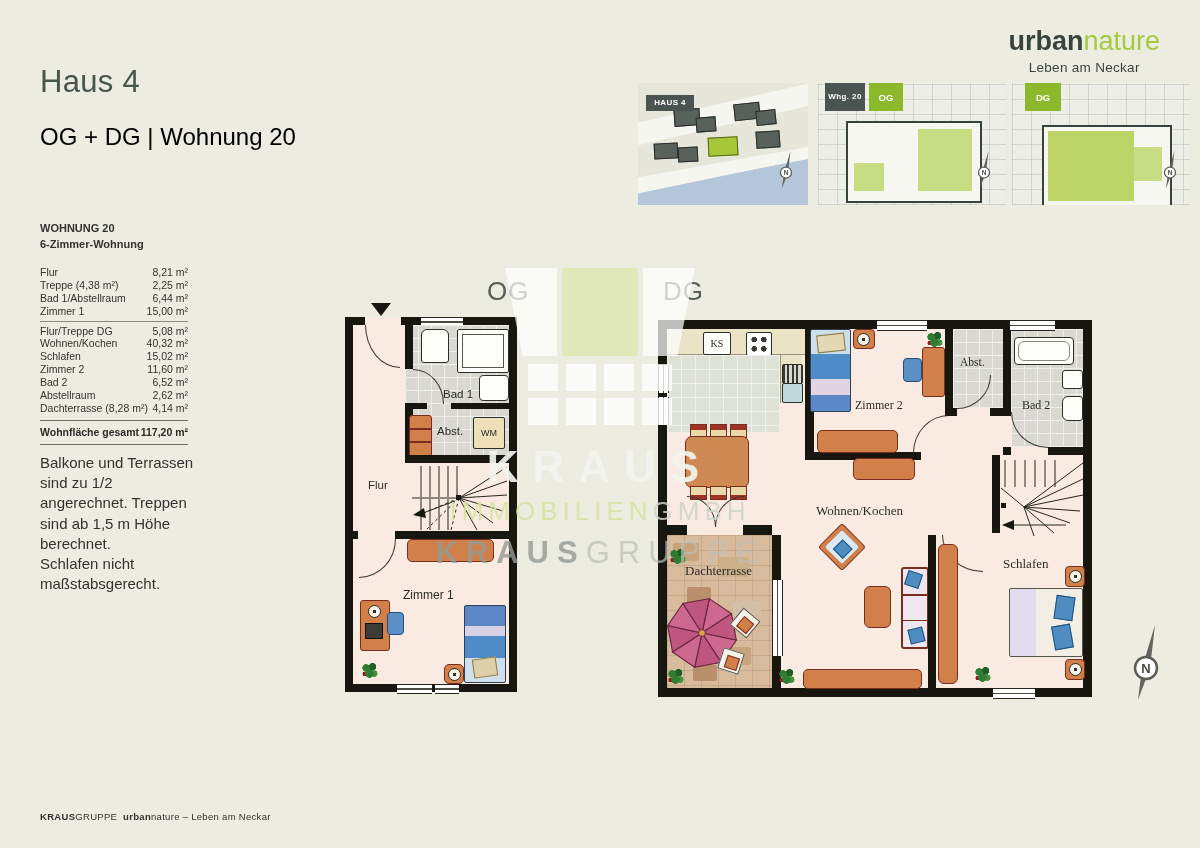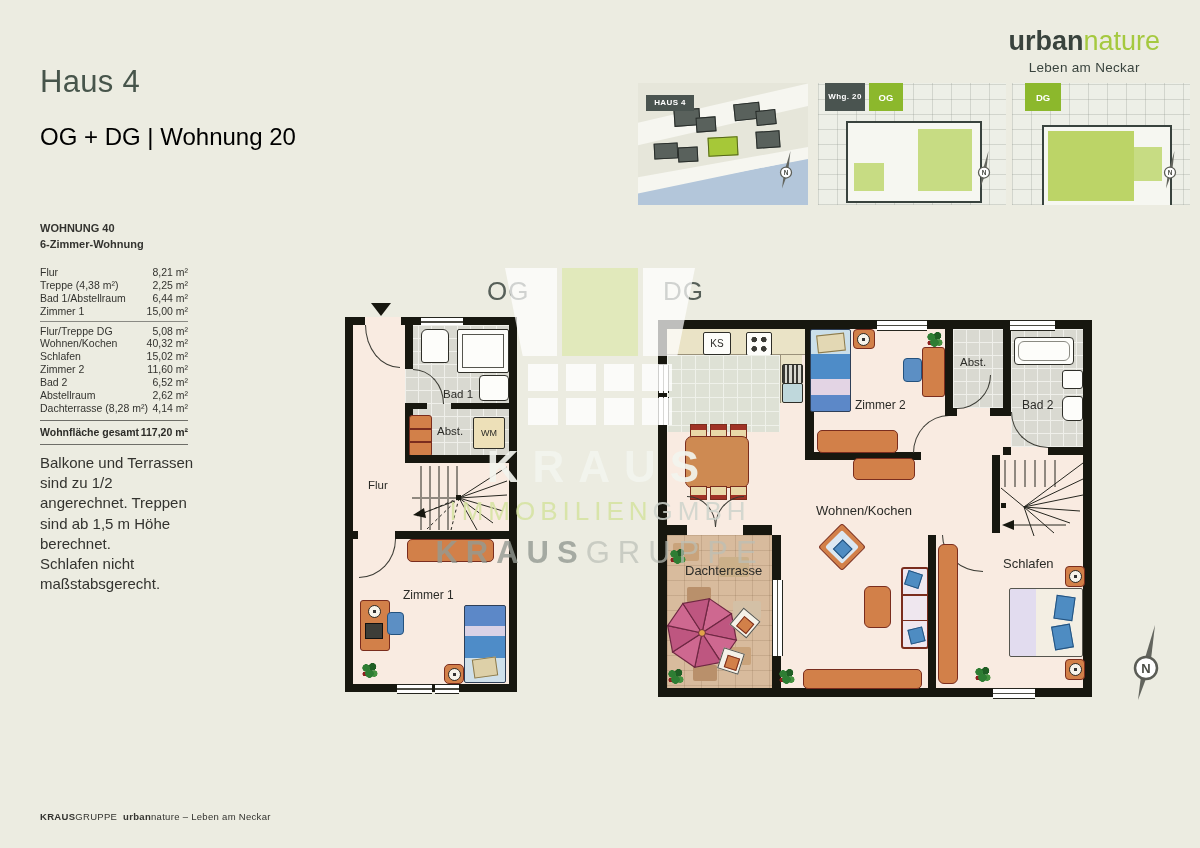--- a/index.html
+++ b/index.html
@@ -147,21 +147,21 @@
     <div class="badge-green" style="left:13px;top:0;width:36px;height:28px;">DG</div>
     <svg class="abs" style="left:148px;top:66px;" width="18" height="42" viewBox="0 0 36 82">
       <polygon points="29,3 16,46 24,46" fill="#63655E"></polygon>
         <polygon points="16,46 24,46 12,78" fill="#63655E"></polygon>
       <circle cx="20" cy="46" r="11" fill="#fff" stroke="#5b5d56" stroke-width="2.5"></circle>
       <text x="20" y="51" text-anchor="middle" font-size="13" font-weight="bold" fill="#4a4c45">N</text>
     </svg>
   </div>
 
   <div class="side">
-    <div class="tt">WOHNUNG 40</div>
+    <div class="tt">WOHNUNG 20</div>
     <div class="tt">6-Zimmer-Wohnung</div>
     <div class="rows">
       <div class="srow">
           <span>Flur</span>
           <span>8,21 m²</span>
         </div>
       <div class="srow">
           <span>Treppe (4,38 m²)</span>
           <span>2,25 m²</span>
         </div>
@@ -281,21 +281,21 @@
       <div style="position:absolute;left:8px;top:52px;width:22px;height:17px;background:#DDD0A8;border:1px solid #8a7a4e;transform:rotate(-8deg);"></div>
     </div>
     <div class="furn" style="left:99px;top:347px;width:18px;height:18px;border-radius:5px;">
         <div class="lampdot" style="left:2.5px;top:2.5px;"></div>
       </div>
     <div class="plant" style="left:16px;top:345px;"></div>
     <div class="winH" style="left:52px;top:367px;width:35px;height:8px;"></div>
     <div class="winH" style="left:90px;top:367px;width:24px;height:8px;"></div>
   </div>
 
-  <div class="plan" style="left:658px;top:320px;width:434px;height:377px;">
+  <div class="plan" style="left:658px;top:320px;width:434px;height:377px;font-family:Liberation Serif, serif;">
     <div class="floor" style="left:9px;top:9px;right:9px;bottom:9px;"></div>
 
     <div class="abs" style="left:9px;top:9px;width:138px;height:26px;background:#EAE3C6;border-bottom:1px solid #9a917a;"></div>
     <div class="fixture" style="left:45px;top:12px;width:26px;height:21px;display:flex;align-items:center;justify-content:center;font-size:10px;color:#2b2b27;">
         <span>KS</span>
       </div>
     <div class="fixture" style="left:88px;top:12px;width:24px;height:22px;background-image:radial-gradient(circle at 30% 30%,#3a3a35 2.6px,transparent 3px),radial-gradient(circle at 70% 30%,#3a3a35 2.6px,transparent 3px),radial-gradient(circle at 30% 72%,#3a3a35 2.6px,transparent 3px),radial-gradient(circle at 70% 72%,#3a3a35 2.6px,transparent 3px);"></div>
     <div class="tileK" style="left:9px;top:35px;width:113px;height:77px;"></div>
     <div class="abs" style="left:122px;top:35px;width:22px;height:48px;background:#EAE3C6;border-left:1px solid #9a917a;"></div>
     <div class="fixture" style="left:124px;top:44px;width:19px;height:18px;background:repeating-linear-gradient(90deg,#3a3a35 0 2px,#d8d8d0 2px 4.5px);"></div>

